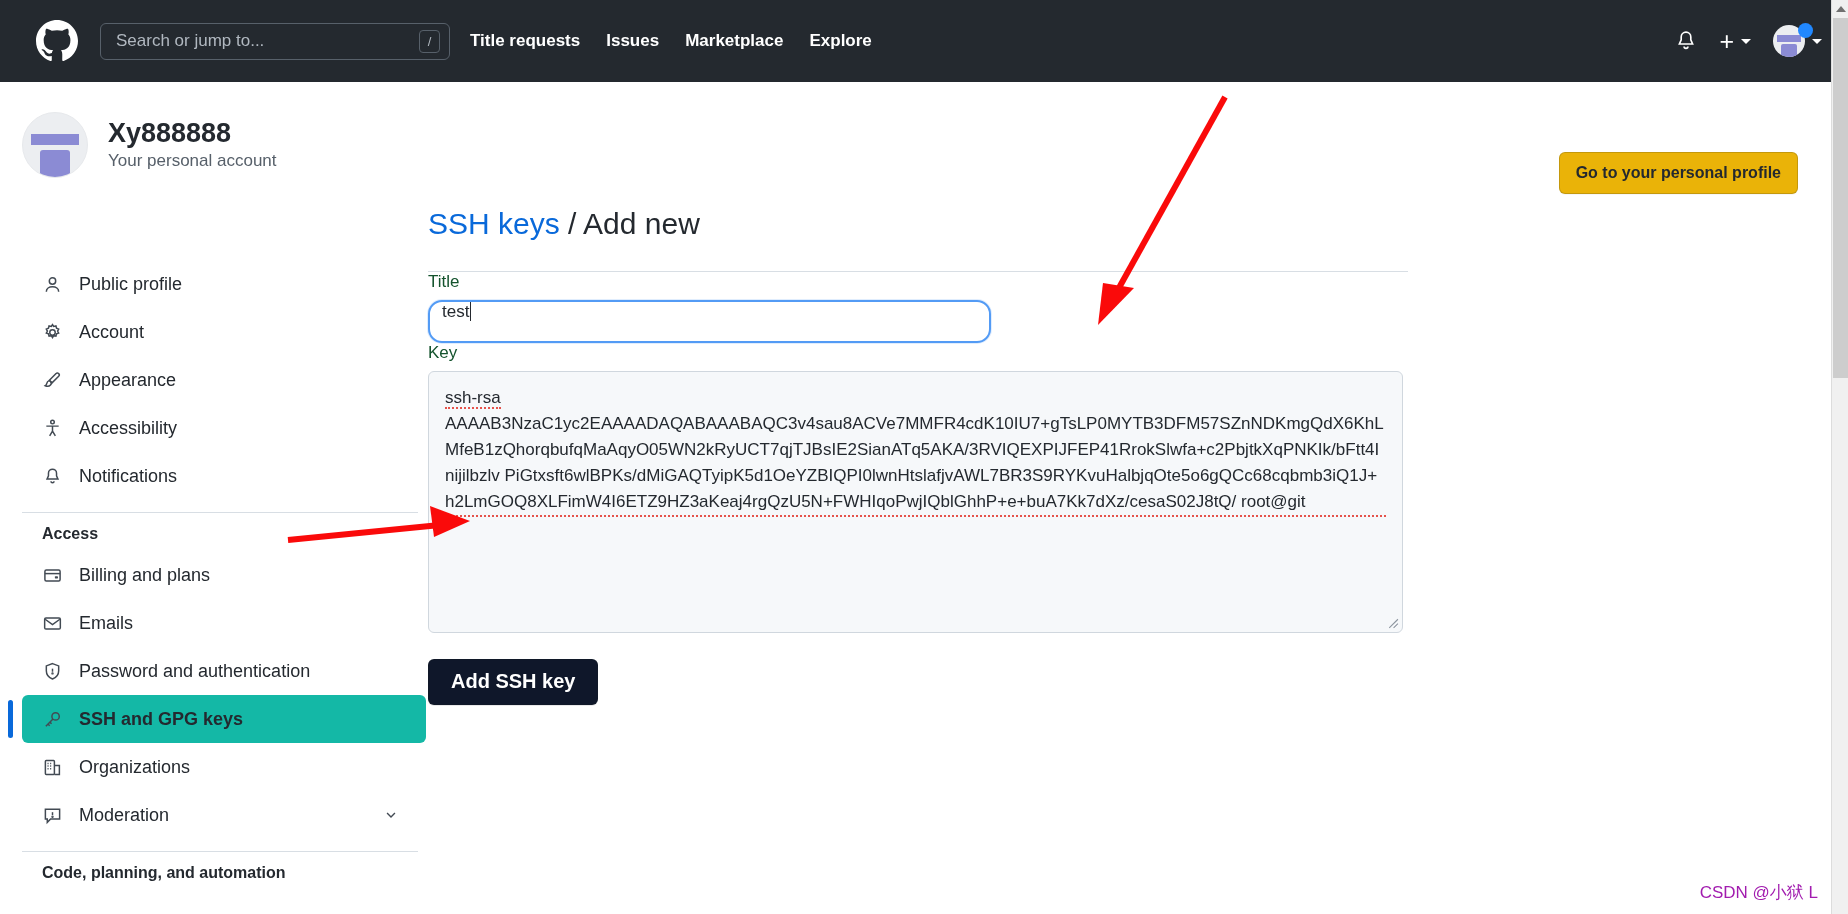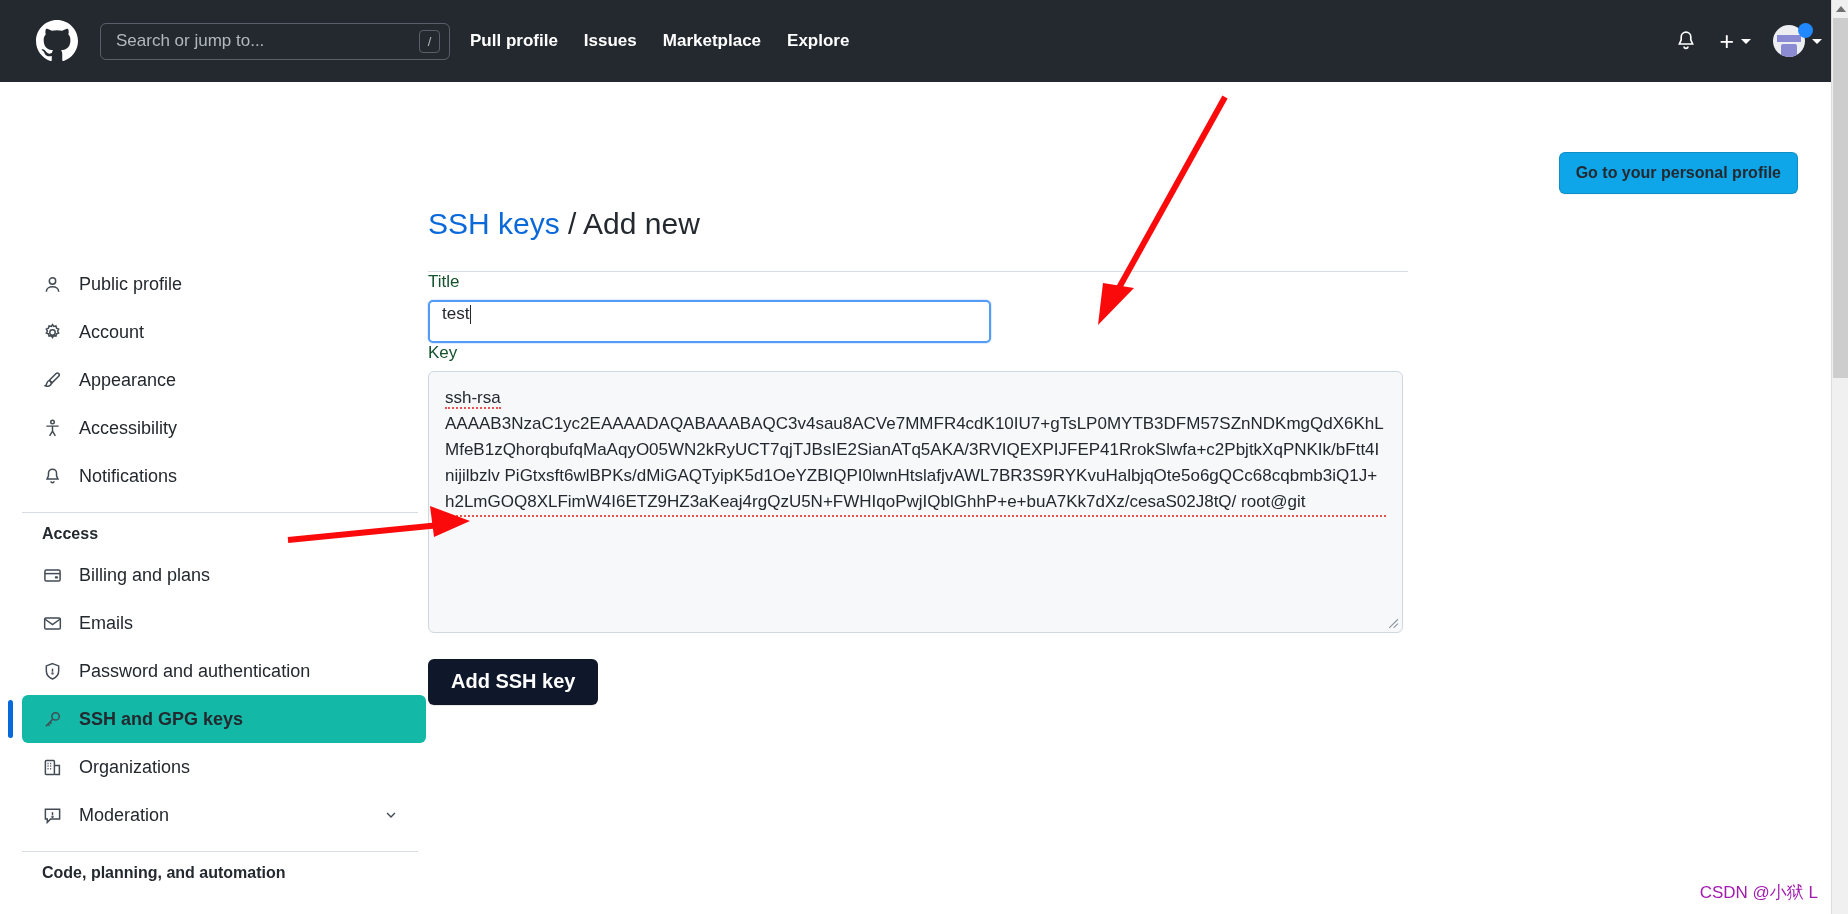--- a/index.html
+++ b/index.html
@@ -81,21 +81,21 @@
   }
   .avatar-lg .bar1 { position:absolute; left:13%; top:33%; width:74%; height:17%; background:#8b8bd4; }
   .avatar-lg .bar2 { position:absolute; left:27%; top:58%; width:46%; height:42%; background:#8b8bd4; border-radius:3px 3px 0 0; }
   .profile-name { font-size: 27px; font-weight: 600; color:#24292f; line-height: 1.15; }
   .profile-sub { font-size: 17px; color:#57606a; line-height: 1.4; }
 
   
   .personal-btn {
     position:absolute; right: 50px; top: 152px;
     height: 42px; padding: 0 16px;
-    border:1px solid rgba(27,31,36,0.18); border-radius: 6px; background:#0ea5e9;
+    border:1px solid rgba(27,31,36,0.18); border-radius: 6px; background:#eab308;
     color:#24292f; font-size: 16px; font-weight:600;
     display:flex; align-items:center; white-space: nowrap;
     box-shadow: 0 1px 0 rgba(27,31,36,0.04);
   }
 
   
   .sidebar { position:absolute; left: 22px; top: 260px; width: 404px; }
   .side-item {
     display:flex; align-items:center; gap: 16px;
     height: 48px; padding-left: 20px;
@@ -119,22 +119,22 @@
 
   
   .main { position:absolute; left: 428px; top: 205px; width: 980px; }
   .page-title { font-size: 30px; color:#24292f; font-weight: 400; line-height: 1.25; }
   .page-title a { color:#0969da; text-decoration:none; }
   .title-rule { height:1px; background:#d8dee4; margin-top: 28px; width: 980px; }
 
   .field-label { font-size: 17px; color:#14532d; margin-bottom: 8px; }
   .title-input {
     width: 563px; height: 43px;
-    border: 2px solid #539bf5; border-radius: 5px;
-    background:#fff; display:flex; align-items:flex-end; padding: 17px 12px;
+    border: 2px solid #539bf5; border-radius: 14px;
+    background:#fff; display:flex; align-items:flex-start; padding: 0 12px;
     font-size: 17px; color:#24292f;
     box-shadow: 0 0 0 1px rgba(84,155,245,0.18);
   }
   .caretbar {
     display:inline-block; width:1px; height:19px; background:#24292f; margin-left:1px;
   }
 
   .key-area {
     width: 975px; height: 262px; margin-top: 8px;
     border: 1px solid #d0d7de; border-radius: 6px; background:#f6f8fa;
@@ -176,21 +176,21 @@
     <svg class="gh-logo" viewBox="0 0 16 16" fill="currentColor">
       <path d="M8 0C3.58 0 0 3.58 0 8c0 3.54 2.29 6.53 5.47 7.59.4.07.55-.17.55-.38 0-.19-.01-.82-.01-1.49-2.01.37-2.53-.49-2.69-.94-.09-.23-.48-.94-.82-1.13-.28-.15-.68-.52-.01-.53.63-.01 1.08.58 1.23.82.72 1.21 1.87.87 2.33.66.07-.52.28-.87.51-1.07-1.78-.2-3.64-.89-3.64-3.95 0-.87.31-1.59.82-2.15-.08-.2-.36-1.02.08-2.12 0 0 .67-.21 2.2.82.64-.18 1.32-.27 2-.27s1.36.09 2 .27c1.53-1.04 2.2-.82 2.2-.82.44 1.1.16 1.92.08 2.12.51.56.82 1.27.82 2.15 0 3.07-1.87 3.75-3.65 3.95.29.25.54.73.54 1.48 0 1.07-.01 1.93-.01 2.2 0 .21.15.46.55.38A8.012 8.012 0 0 0 16 8c0-4.42-3.58-8-8-8z"></path>
     </svg>
 
     <div class="search-box">
       <span class="ph">Search or jump to...</span>
       <span class="slash-key">/</span>
     </div>
 
     <div class="nav-links">
-      <a>Pull profile</a>
+      <a>Title requests</a>
       <a>Issues</a>
       <a>Marketplace</a>
       <a>Explore</a>
     </div>
 
     <div class="header-right">
       <svg class="bell-icon" viewBox="0 0 16 16" fill="none" stroke="currentColor" stroke-width="1.2">
         <path d="M8 1.5a3.5 3.5 0 0 0-3.5 3.5v2.2L3.2 10.2h9.6L11.5 7.2V5A3.5 3.5 0 0 0 8 1.5z"></path>
         <path d="M6.6 12a1.4 1.4 0 0 0 2.8 0"></path>
       </svg>
@@ -209,20 +209,30 @@
     </div>
   </div>
 
   <div class="scrollbar">
     <div class="scroll-arrow-top">
         <div class="tri-up"></div>
       </div>
     <div class="scroll-thumb"></div>
   </div>
 
+  <div class="profile">
+    <div class="avatar-lg">
+      <div class="bar1"></div>
+        <div class="bar2"></div>
+    </div>
+    <div>
+      <div class="profile-name">Xy888888</div>
+      <div class="profile-sub">Your personal account</div>
+    </div>
+  </div>
 
   <div class="personal-btn">Go to your personal profile</div>
 
   <div class="sidebar">
 
     <div class="side-item">
       <span class="side-icon">
         <svg viewBox="0 0 16 16" width="19" height="19" fill="none" stroke="currentColor" stroke-width="1.25">
           <circle cx="8" cy="5" r="2.7"></circle>
             <path d="M2.8 14c0-2.6 2.3-4.2 5.2-4.2s5.2 1.6 5.2 4.2"></path>

